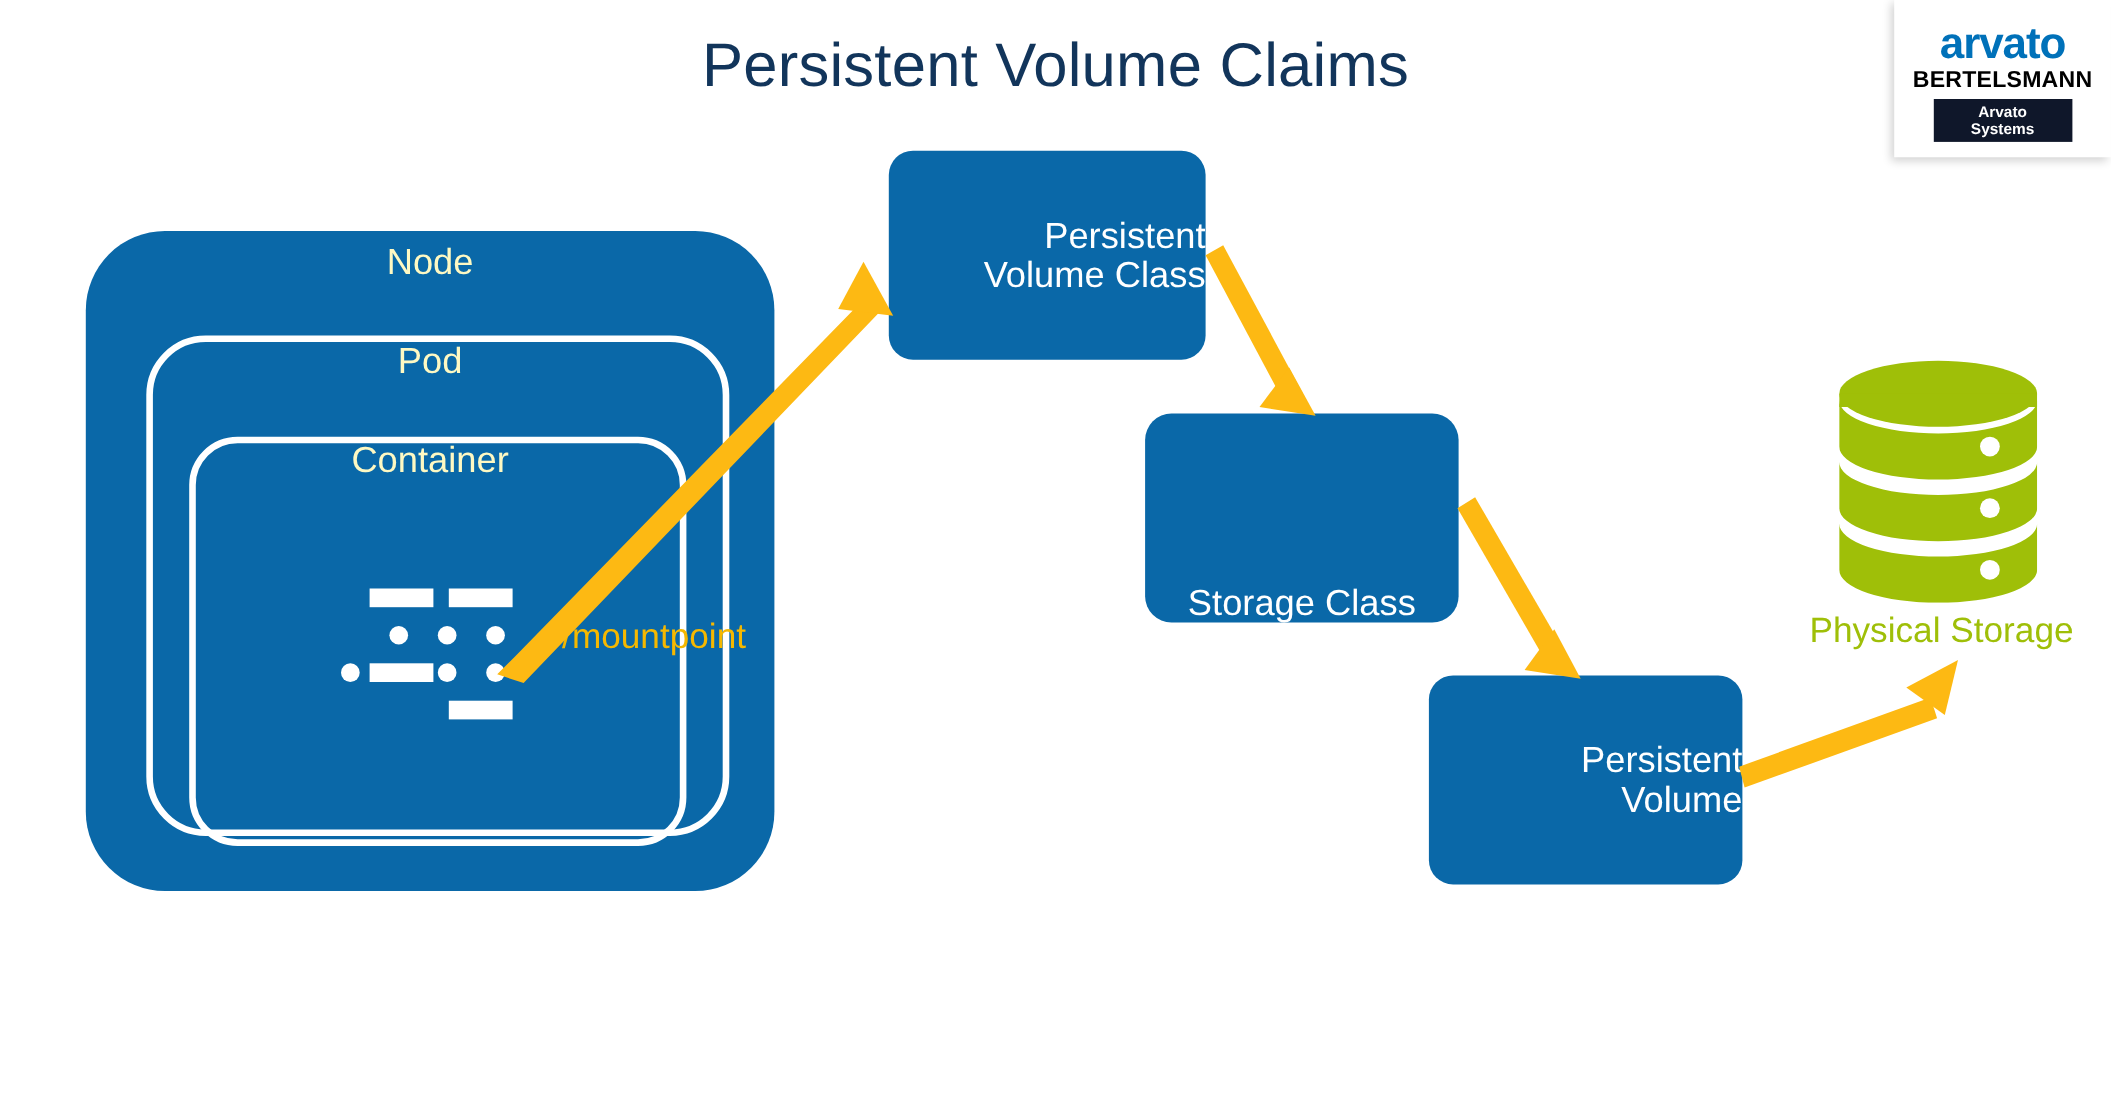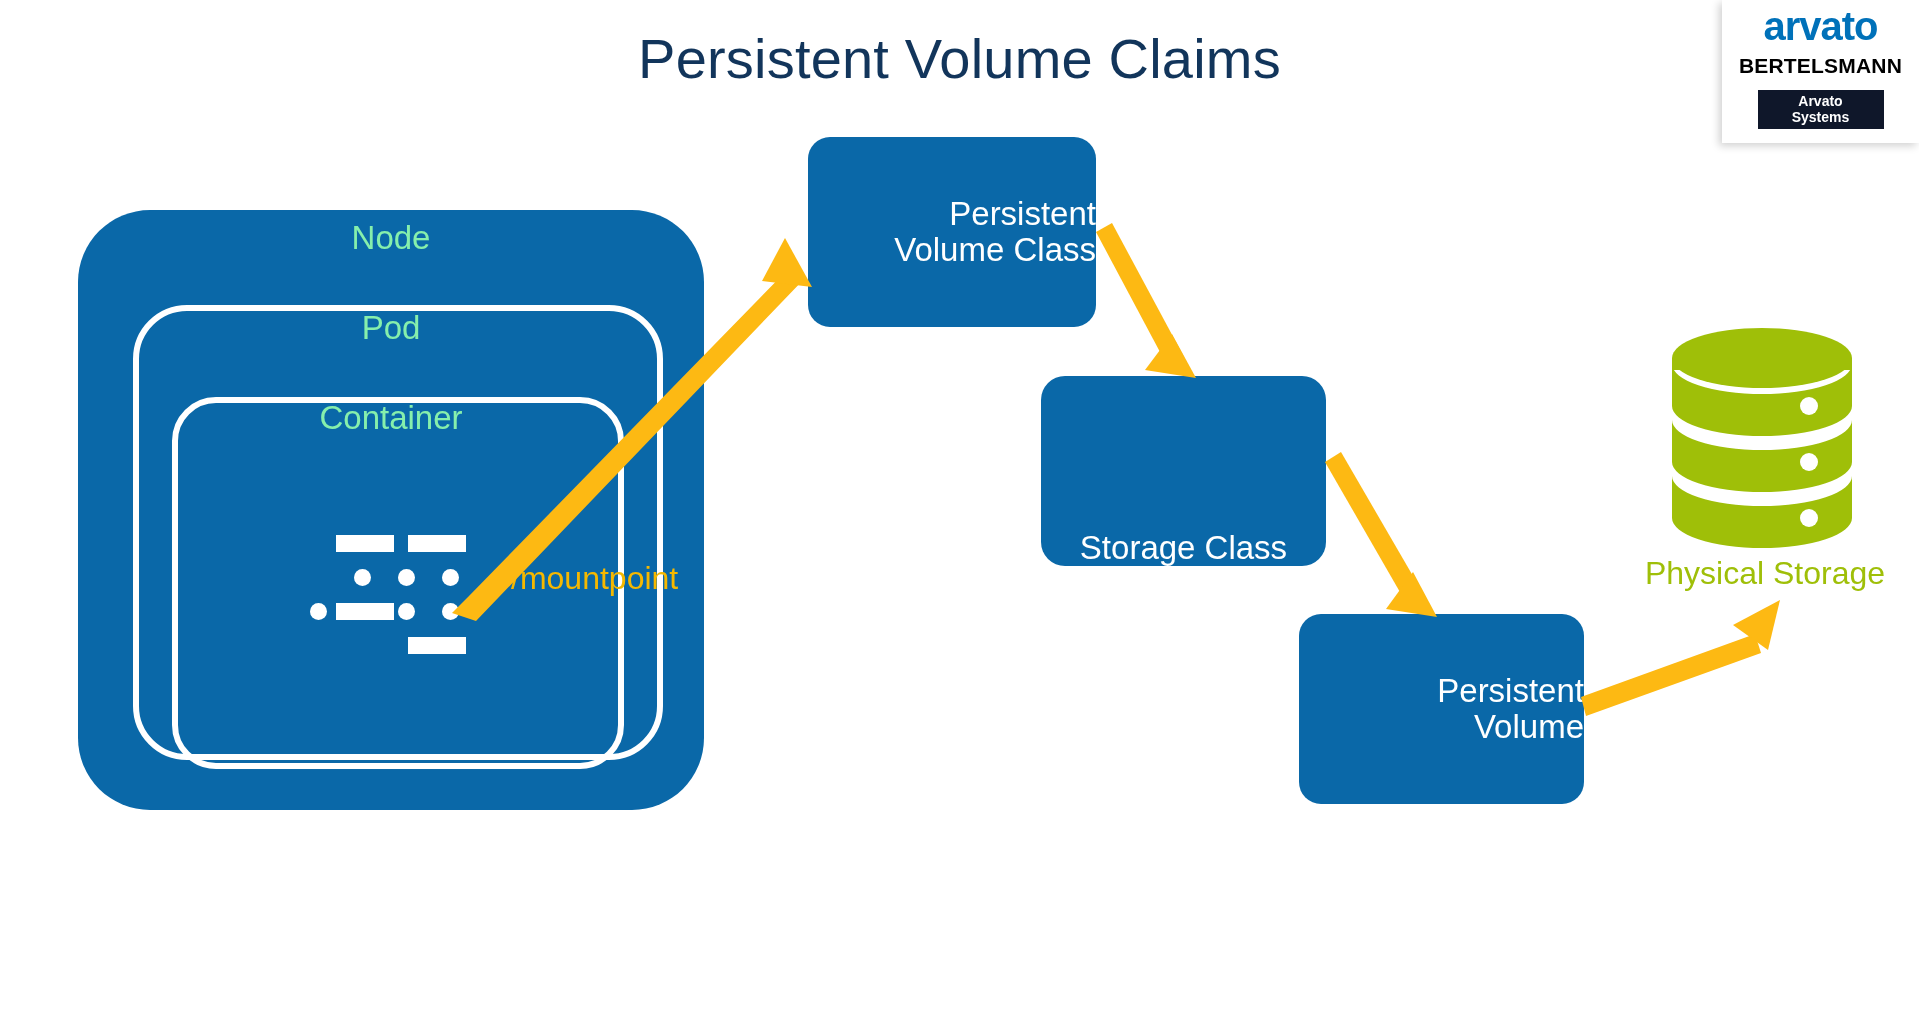--- a/index.html
+++ b/index.html
@@ -38,21 +38,21 @@
     position: absolute;
     left: 1722px;
     top: 0px;
     width: 197px;
     height: 143px;
     background: #ffffff;
     box-shadow: -3px 3px 8px rgba(0,0,0,0.18);
     display: flex;
     flex-direction: column;
     align-items: center;
-    justify-content: space-between;
+    justify-content: flex-end;
     box-sizing: border-box;
     padding: 6px 10px 14px 10px;
   }
   .logo-arvato {
     font-size: 40px;
     font-weight: bold;
     color: #0071b9;
     line-height: 1;
     letter-spacing: -1px;
     font-family: "Liberation Sans", sans-serif;
@@ -123,21 +123,21 @@
     height: 372px;
     border: 6px solid #ffffff;
     border-radius: 44px;
     box-sizing: border-box;
   }
   .stack-label {
     position: absolute;
     width: 100%;
     left: 0;
     text-align: center;
-    color: #86efac;
+    color: #fef9c3;
     font-size: 33px;
     font-family: "Liberation Sans", sans-serif;
   }
   #node-label    { top: 10px; }
   #pod-label     { top: 100px; }
   #container-label { top: 190px; }
 
   
   #data-glyph {
     position: absolute;

